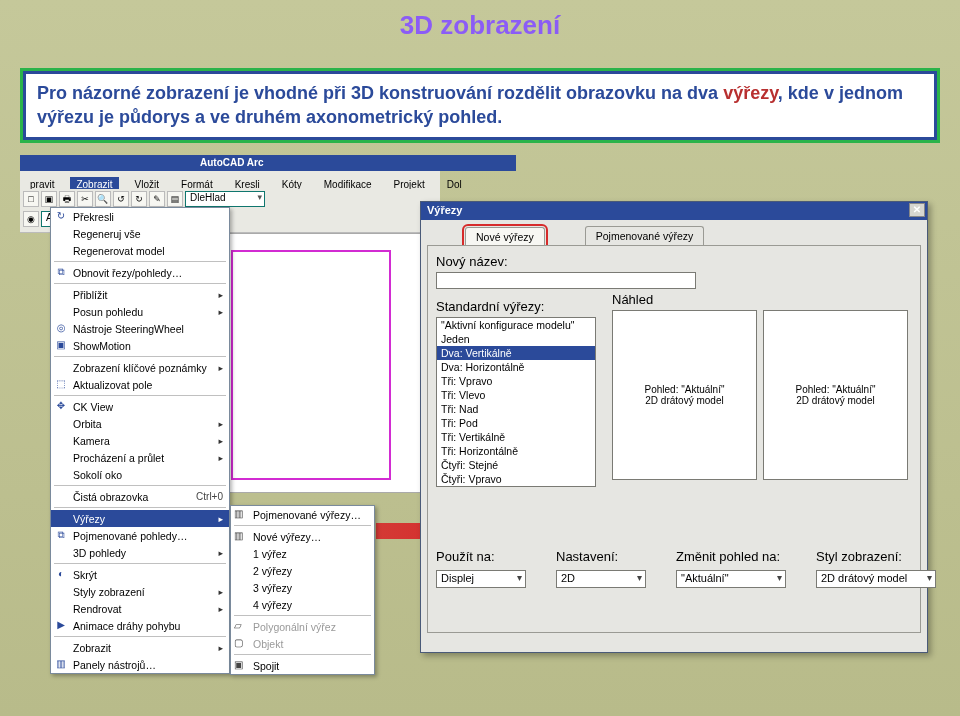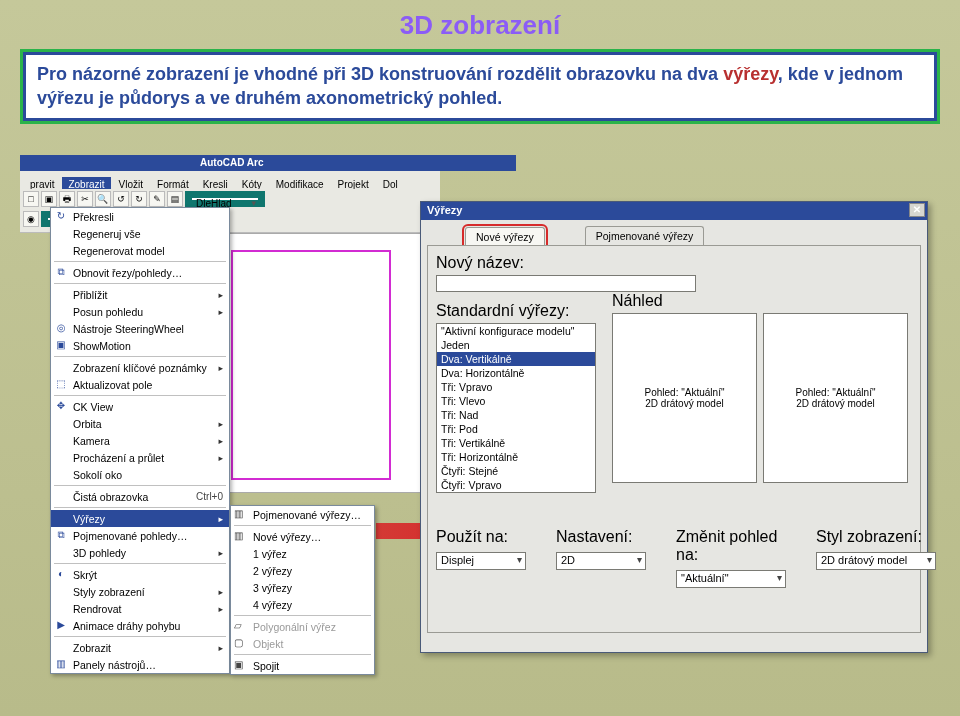--- a/index.html
+++ b/index.html
@@ -17,21 +17,21 @@
     text-align: left;
     padding: 10px 0 6px 0;
   }
   .title-block h1 {
     font-size: 26px;
     font-weight: bold;
     color: #8b5cf6;
     text-align: center;
   }
   .desc-box {
-    margin: 2px 20px 10px 20px;
+    margin: 21px 20px 10px 20px;
     border: 3px solid #2bb34a;
     outline: 3px solid #2b4a9a;
     outline-offset: -6px;
     background: #fff;
     padding: 10px 14px;
   }
   .desc-box p {
     font-size: 18px;
     line-height: 1.35;
     font-weight: bold;
@@ -62,21 +62,21 @@
     overflow: hidden;
   }
 
   .menubar {
     position: absolute;
     left: 0; top: 16px;
     width: 420px;
     background: #e9e9e3;
     border-bottom: 1px solid #999;
     display: flex;
-    gap: 2px;
+    gap: 10px;
     padding: 6px 4px;
     font-size: 10px;
   }
   .menubar span { padding: 2px 6px; cursor: default; }
   .menubar .active { background: #2b4a9a; color: #fff; }
 
   .toolbars {
     position: absolute;
     left: 0; top: 34px;
     width: 420px;
@@ -85,21 +85,21 @@
     border-bottom: 1px solid #bbb;
   }
   .toolbars .row { display:flex; gap:2px; padding:2px 3px; align-items:center; }
   .tb-btn {
     width: 16px; height: 16px;
     border: 1px solid #bbb;
     background: #f7f7f2;
     font-size: 9px; line-height: 14px; text-align: center;
   }
   .tb-combo {
-    height: 16px; border: 7px solid #0f766e; background:#fff;
+    height: 16px; border: 1px solid #0f766e; background:#fff;
     font-size: 10px; padding: 0 12px 0 4px; position: relative;
   }
   .tb-combo::after {
     content:"▾"; position:absolute; right:2px; top:0; font-size:9px; color:#555;
   }
 
   
   .main-menu {
     position: absolute;
     left: 30px;
@@ -211,21 +211,21 @@
   .tab.active { background:#f7f7f3; position:relative; top:1px; }
   .tab.redbox { outline:2px solid #d62b2b; outline-offset:1px; }
   .tab-panel {
     margin:0 6px 6px 6px;
     border:1px solid #9a9a94;
     background:#e6e6e2;
     height: 388px;
     padding:8px;
     position:relative;
   }
-  .lbl { font-size:16px; margin-bottom:3px; display:block; }
+  .lbl { font-size:13px; margin-bottom:3px; display:block; }
   .txt-input {
     width: 260px; height:17px;
     border:1px solid #7a7a74; background:#fff;
     font-size:10.5px; padding:1px 3px;
   }
   .list-box {
     width: 160px; height: 170px;
     border:1px solid #7a7a74; background:#fff;
     overflow:hidden; font-size:10.5px;
   }

